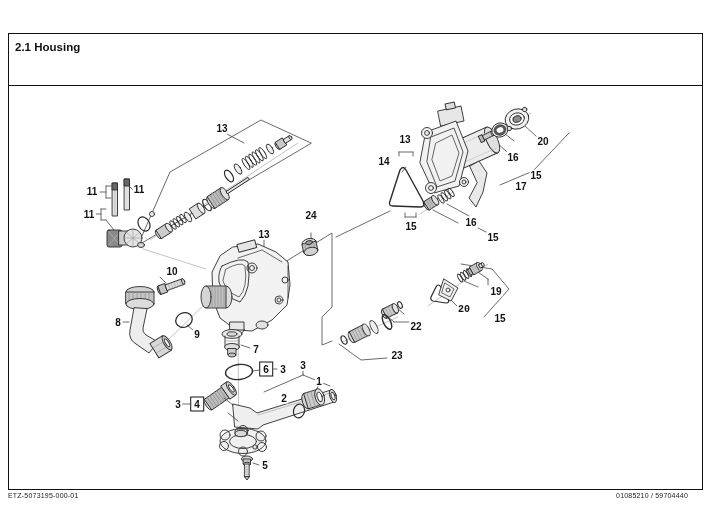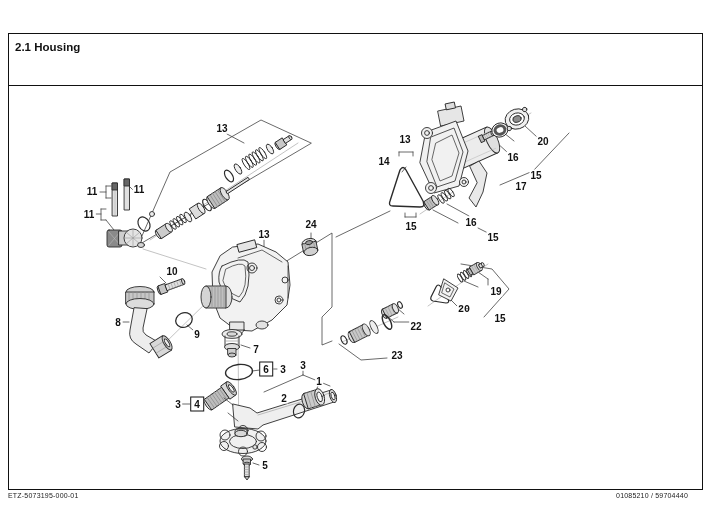--- a/index.html
+++ b/index.html
@@ -387,21 +387,21 @@
 
   <div class="callout-layer">
       <span class="callout" style="left: 222px; top: 128px;">13</span>
       <span class="callout" style="left: 92px; top: 191px;">11</span>
       <span class="callout" style="left: 139px; top: 189px;">11</span>
       <span class="callout" style="left: 89px; top: 214px;">11</span>
       <span class="callout" style="left: 172px; top: 271px;">10</span>
       <span class="callout" style="left: 118px; top: 322px;">8</span>
       <span class="callout" style="left: 197px; top: 334px;">9</span>
       <span class="callout" style="left: 264px; top: 234px;">13</span>
-      <span class="callout" style="left: 311px; top: 224px;">24</span>
+      <span class="callout" style="left: 311px; top: 215px;">24</span>
       <span class="callout" style="left: 256px; top: 349px;">7</span>
       <span class="callout boxed" style="left: 266px; top: 369px;">6</span>
       <span class="callout" style="left: 283px; top: 369px;">3</span>
       <span class="callout" style="left: 303px; top: 365px;">3</span>
       <span class="callout" style="left: 319px; top: 381px;">1</span>
       <span class="callout" style="left: 284px; top: 398px;">2</span>
       <span class="callout" style="left: 178px; top: 404px;">3</span>
       <span class="callout boxed" style="left: 197px; top: 404px;">4</span>
       <span class="callout" style="left: 265px; top: 465px;">5</span>
       <span class="callout" style="left: 405px; top: 139px;">13</span>

